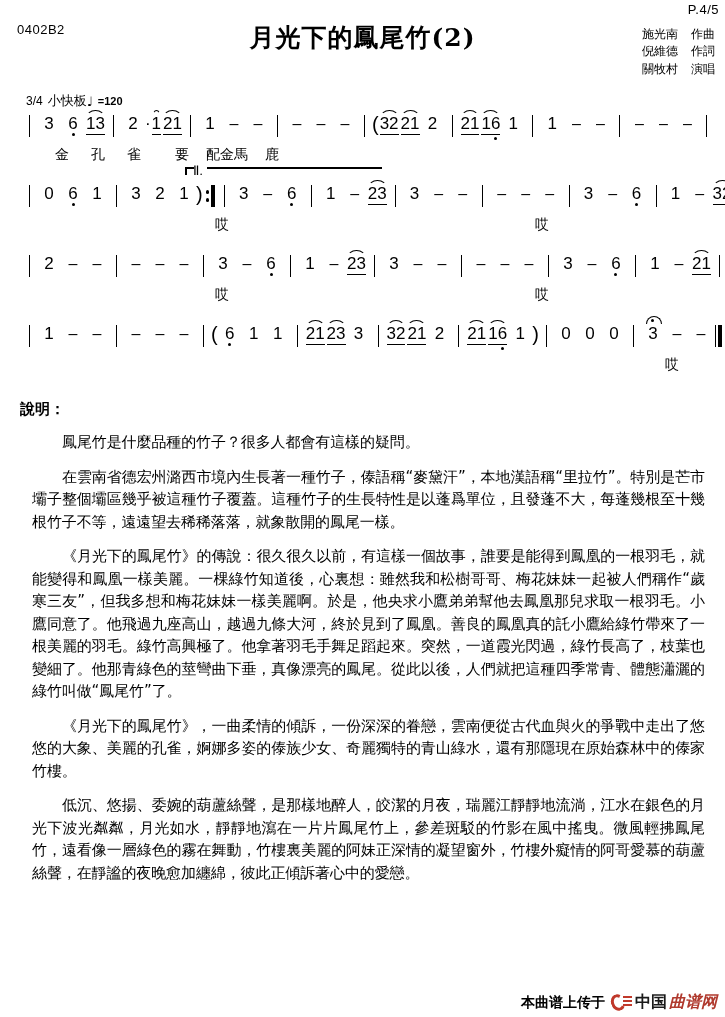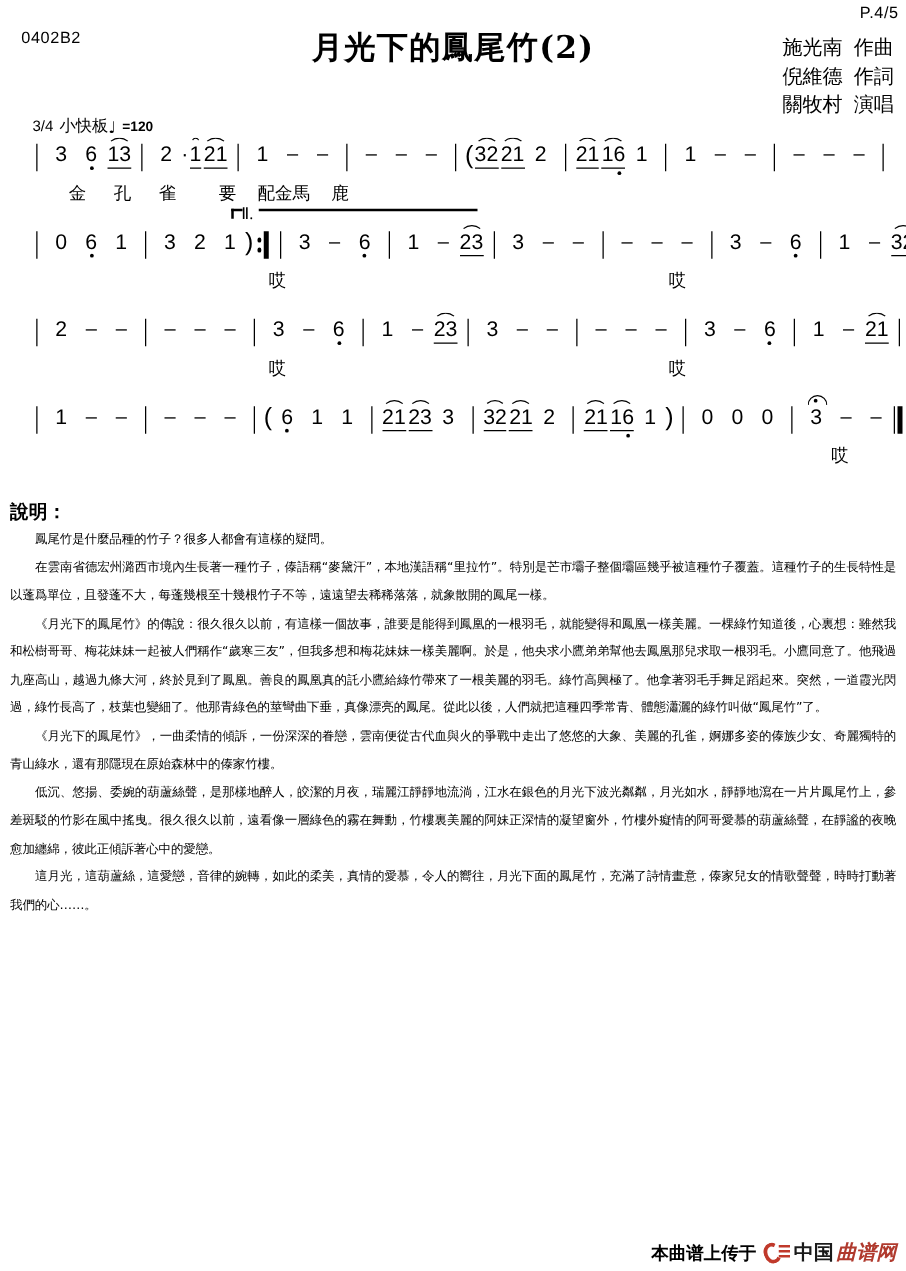--- a/index.html
+++ b/index.html
@@ -33,21 +33,21 @@
     font-family: "DejaVu Serif", "Liberation Serif", serif;
     font-size: 25px; font-weight: 700; letter-spacing: 1px;
     line-height: 1.1;
   }
   #song-subtitle {
     margin-top: 6px;
     font-size: 13px; letter-spacing: 1px;
   }
   #credits {
     position:absolute; right: 10px; top: 26px;
-    text-align: left; font-size: 16px; line-height: 1.45;
+    text-align: center; font-size: 12px; line-height: 1.45;
   }
   .credit-row { white-space: nowrap; }
   .credit-name { display:inline-block; min-width: 52px; }
   .credit-role { display:inline-block; margin-left: 5px; }
 
   
   #tempo-line {
     position: relative; height: 20px; padding-left: 26px;
     font-size: 12px; white-space: nowrap;
   }
@@ -206,32 +206,32 @@
     font-family: "DejaVu Sans", sans-serif;
   }
   .lyric {
     position: absolute;
     top: 2px;
     transform: translateX(-50%);
     white-space: nowrap;
   }
 
   
-  #notes-section { padding: 2px 8px 0 8px; }
+  #notes-section { padding: 2px 8px 0 20px; }
   #notes-heading {
     font-size: 15px; font-weight: bold; margin: 4px 0 2px 0;
     font-family: "DejaVu Sans", sans-serif;
   }
   .para {
-    font-size: 10px;
+    font-size: 15px;
     line-height: 22.5px;
     text-align: justify;
     text-justify: inter-character;
     text-indent: 2em;
-    margin: 0;
+    margin: 12px;
     font-family: "DejaVu Sans", sans-serif;
     letter-spacing: -0.1px;
   }
 
   
   #footer {
     position: absolute;
     right: 8px;
     bottom: 4px;
     display: flex;
@@ -537,22 +537,21 @@
     </div>
   </div>
 
 <div id="notes-section">
   <div id="notes-heading">說明：</div>
   <div id="paragraphs">
       <p class="para">鳳尾竹是什麼品種的竹子？很多人都會有這樣的疑問。</p>
       <p class="para">在雲南省德宏州潞西市境內生長著一種竹子，傣語稱“麥黛汗”，本地漢語稱“里拉竹”。特別是芒市壩子整個壩區幾乎被這種竹子覆蓋。這種竹子的生長特性是以蓬爲單位，且發蓬不大，每蓬幾根至十幾根竹子不等，遠遠望去稀稀落落，就象散開的鳳尾一樣。</p>
       <p class="para">《月光下的鳳尾竹》的傳說：很久很久以前，有這樣一個故事，誰要是能得到鳳凰的一根羽毛，就能變得和鳳凰一樣美麗。一棵綠竹知道後，心裏想：雖然我和松樹哥哥、梅花妹妹一起被人們稱作“歲寒三友”，但我多想和梅花妹妹一樣美麗啊。於是，他央求小鷹弟弟幫他去鳳凰那兒求取一根羽毛。小鷹同意了。他飛過九座高山，越過九條大河，終於見到了鳳凰。善良的鳳凰真的託小鷹給綠竹帶來了一根美麗的羽毛。綠竹高興極了。他拿著羽毛手舞足蹈起來。突然，一道霞光閃過，綠竹長高了，枝葉也變細了。他那青綠色的莖彎曲下垂，真像漂亮的鳳尾。從此以後，人們就把這種四季常青、體態瀟灑的綠竹叫做“鳳尾竹”了。</p>
       <p class="para">《月光下的鳳尾竹》，一曲柔情的傾訴，一份深深的眷戀，雲南便從古代血與火的爭戰中走出了悠悠的大象、美麗的孔雀，婀娜多姿的傣族少女、奇麗獨特的青山綠水，還有那隱現在原始森林中的傣家竹樓。</p>
-      <p class="para">低沉、悠揚、委婉的葫蘆絲聲，是那樣地醉人，皎潔的月夜，瑞麗江靜靜地流淌，江水在銀色的月光下波光粼粼，月光如水，靜靜地瀉在一片片鳳尾竹上，參差斑駁的竹影在風中搖曳。很久很久以前，遠看像一層綠色的霧在舞動，竹樓裏美麗的阿妹正深情的凝望窗外，竹樓外癡情的阿哥愛慕的葫蘆絲聲，在靜謐的夜晚愈加纏綿，彼此正傾訴著心中的愛戀。</p>
-      <p class="para">這月光，這葫蘆絲，這愛戀，音律的婉轉，如此的柔美，真情的愛慕，令人的嚮往，月光下面的鳳尾竹，充滿了詩情畫意，傣家兒女的情歌聲聲，時時打動著我們的心……。</p>
+      <p class="para">低沉、悠揚、委婉的葫蘆絲聲，是那樣地醉人，皎潔的月夜，瑞麗江靜靜地流淌，江水在銀色的月光下波光粼粼，月光如水，靜靜地瀉在一片片鳳尾竹上，參差斑駁的竹影在風中搖曳。微風輕拂鳳尾竹，遠看像一層綠色的霧在舞動，竹樓裏美麗的阿妹正深情的凝望窗外，竹樓外癡情的阿哥愛慕的葫蘆絲聲，在靜謐的夜晚愈加纏綿，彼此正傾訴著心中的愛戀。</p>
     </div>
 </div>
 
 <div id="footer">
   <span id="footer-text">本曲谱上传于</span>
   <span class="logo">
     <span class="logo-mark">
       <span class="logo-c"></span>
       <span class="logo-bars">
           <i></i>

